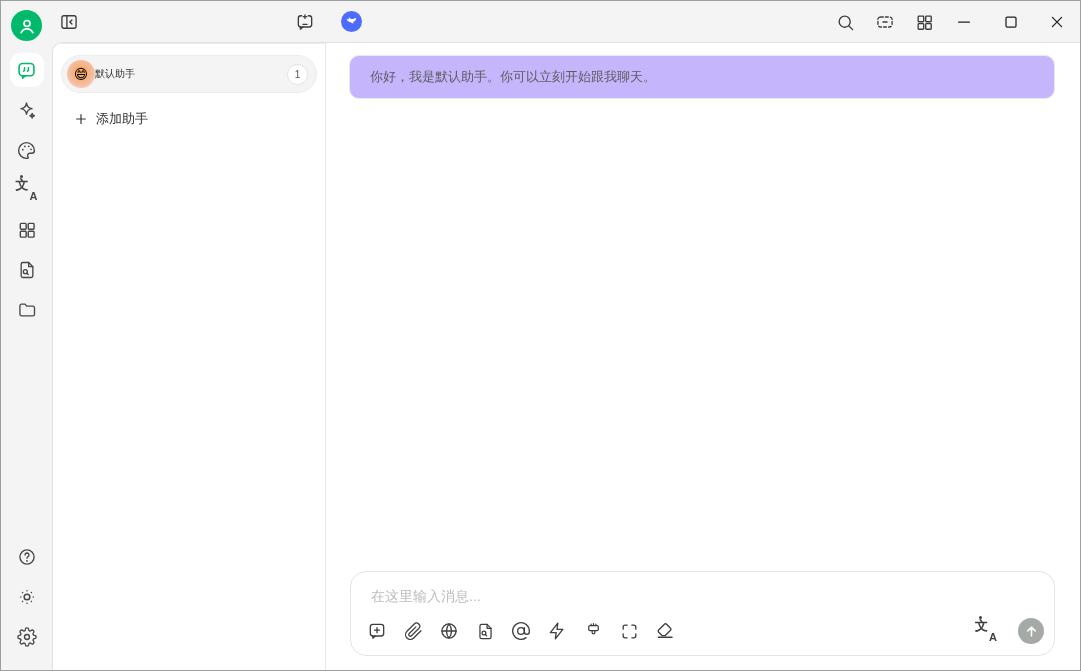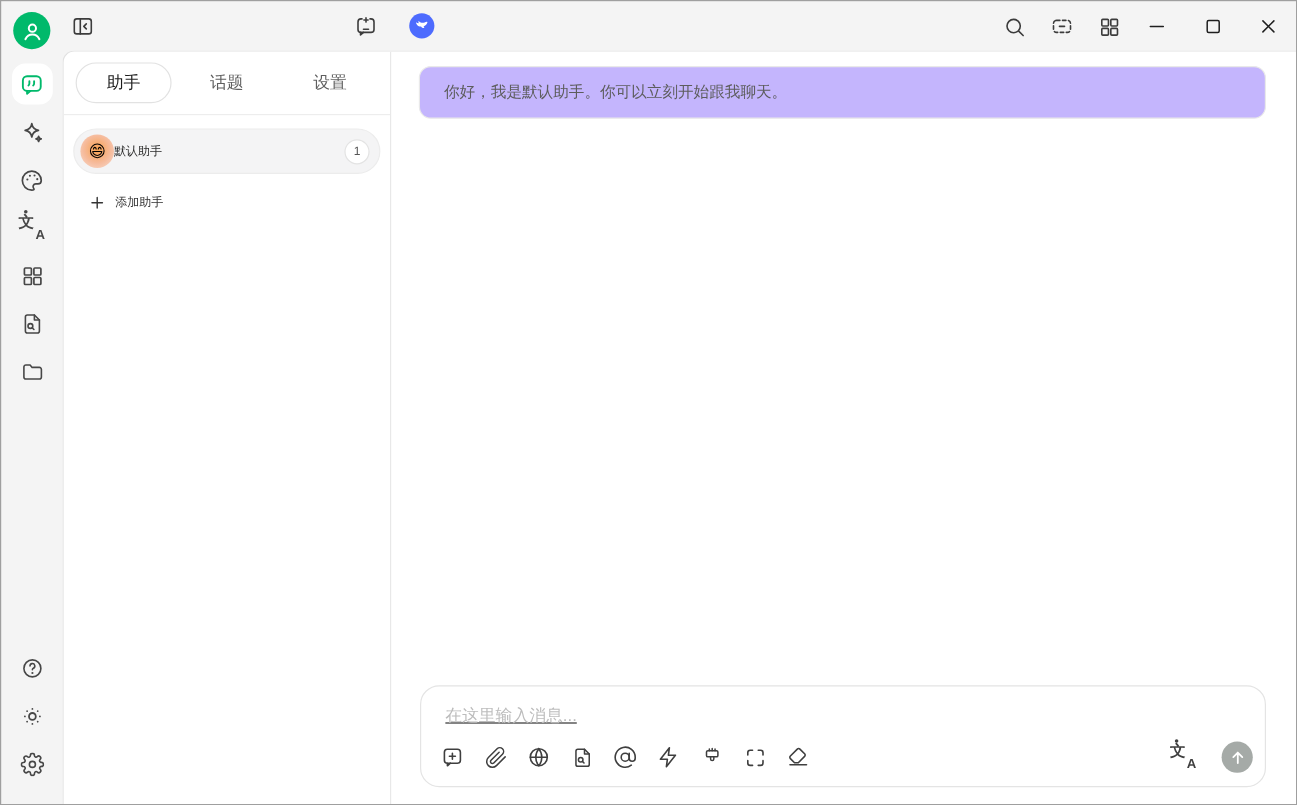--- a/index.html
+++ b/index.html
@@ -48,31 +48,31 @@
                     border:1px solid #ececec; display:flex; align-items:center;
                     padding:0 8px 0 5px; cursor:pointer; }
   .assistant-emoji { width:28px; height:28px; border-radius:50%; font-size:14px;
                      background:radial-gradient(circle at 50% 45%, #f7a14e 0%, #f6bb9c 55%, #f8ded2 100%);
                      display:flex; align-items:center; justify-content:center; }
   .assistant-name { margin-left:0; font-size:10px; color:#2e2e2e; }
   .assistant-badge { margin-left:auto; min-width:21px; height:21px; border-radius:50%;
                      background:#fff; border:1px solid #e3e3e3; font-size:10px; color:#555;
                      display:flex; align-items:center; justify-content:center; }
   .add-assistant { display:flex; align-items:center; gap:8px; margin:17px 0 0 21px;
-                   font-size:10px; color:#333; background:none; border:none; cursor:pointer;
+                   font-size:13px; color:#333; background:none; border:none; cursor:pointer;
                    font-family:inherit; }
 
   
   .chat { flex:1; display:flex; flex-direction:column; }
   .greeting { margin:12px 25px 0 23px; border:1px solid #e9e9e9; border-radius:10px;
               padding:12px 20px; font-size:13px; color:#5d5d5d; background:#c4b5fd; }
   .input-card { margin:auto 25px 14px 24px; border:1px solid #e4e4e4; border-radius:16px;
                 background:#fff; display:flex; flex-direction:column; }
   .input-field { border:none; outline:none; margin:14px 20px 0; font-size:14px; height:20px;
-                 font-family:inherit; color:#333; background:transparent;text-decoration:underline; }
+                 font-family:inherit; color:#333; background:transparent; }
   .input-field::placeholder { color:#bcbcbc; }
   .input-toolbar { display:flex; align-items:center; padding:12px 10px 11px 12px; gap:8px; }
   .tb-icon { width:28px; height:26px; display:flex; align-items:center; justify-content:center;
              color:#3f3f3f; background:none; border:none; border-radius:6px; cursor:pointer; padding:0; }
   .push-right { margin-left:auto; }
   .send-btn { width:26px; height:26px; border-radius:50%; background:#a5aaa7; border:none;
               display:flex; align-items:center; justify-content:center; cursor:pointer; margin-left:10px; }
 
   
   .translate-glyph { width:22px; height:20px; position:relative; display:inline-block; }
@@ -277,25 +277,20 @@
           <circle cx="12" cy="12" r="3"></circle>
           <path d="M19.4 15a1.65 1.65 0 0 0 .33 1.82l.06.06a2 2 0 0 1-2.83 2.83l-.06-.06a1.65 1.65 0 0 0-1.82-.33 1.65 1.65 0 0 0-1 1.51V21a2 2 0 0 1-4 0v-.09A1.65 1.65 0 0 0 9 19.4a1.65 1.65 0 0 0-1.82.33l-.06.06a2 2 0 0 1-2.83-2.83l.06-.06a1.65 1.65 0 0 0 .33-1.82 1.65 1.65 0 0 0-1.51-1H3a2 2 0 0 1 0-4h.09A1.65 1.65 0 0 0 4.6 9a1.65 1.65 0 0 0-.33-1.82l-.06-.06a2 2 0 0 1 2.83-2.83l.06.06a1.65 1.65 0 0 0 1.82.33H9a1.65 1.65 0 0 0 1-1.51V3a2 2 0 0 1 4 0v.09a1.65 1.65 0 0 0 1 1.51 1.65 1.65 0 0 0 1.82-.33l.06-.06a2 2 0 0 1 2.83 2.83l-.06.06a1.65 1.65 0 0 0-.33 1.82V9a1.65 1.65 0 0 0 1.51 1H21a2 2 0 0 1 0 4h-.09a1.65 1.65 0 0 0-1.51 1z"></path>
         </svg>
       </span>
     </button>
   </nav>
 
   <div class="main-card">
 
     <aside class="aside">
-      <div class="tabs">
-        <button class="tab active">助手</button>
-        <button class="tab">话题</button>
-        <button class="tab">设置</button>
-      </div>
       <div class="aside-divider"></div>
 
       <div class="assistant-item">
         <span class="assistant-emoji">😄</span>
         <span class="assistant-name">默认助手</span>
         <span class="assistant-badge">1</span>
       </div>
 
       <button class="add-assistant">
         <span>

